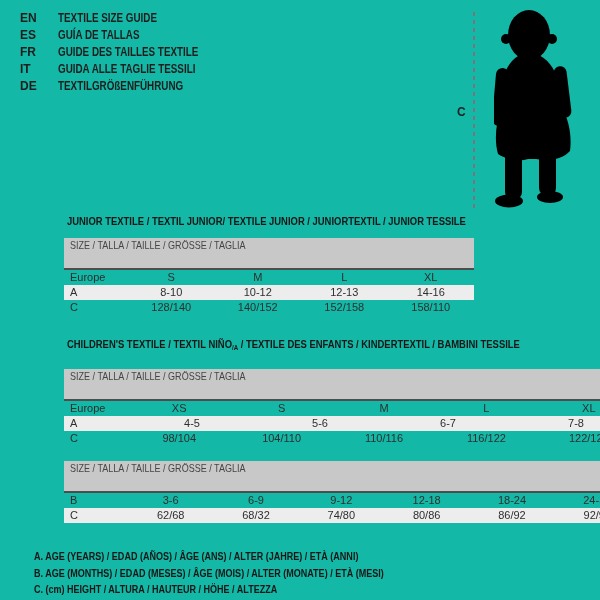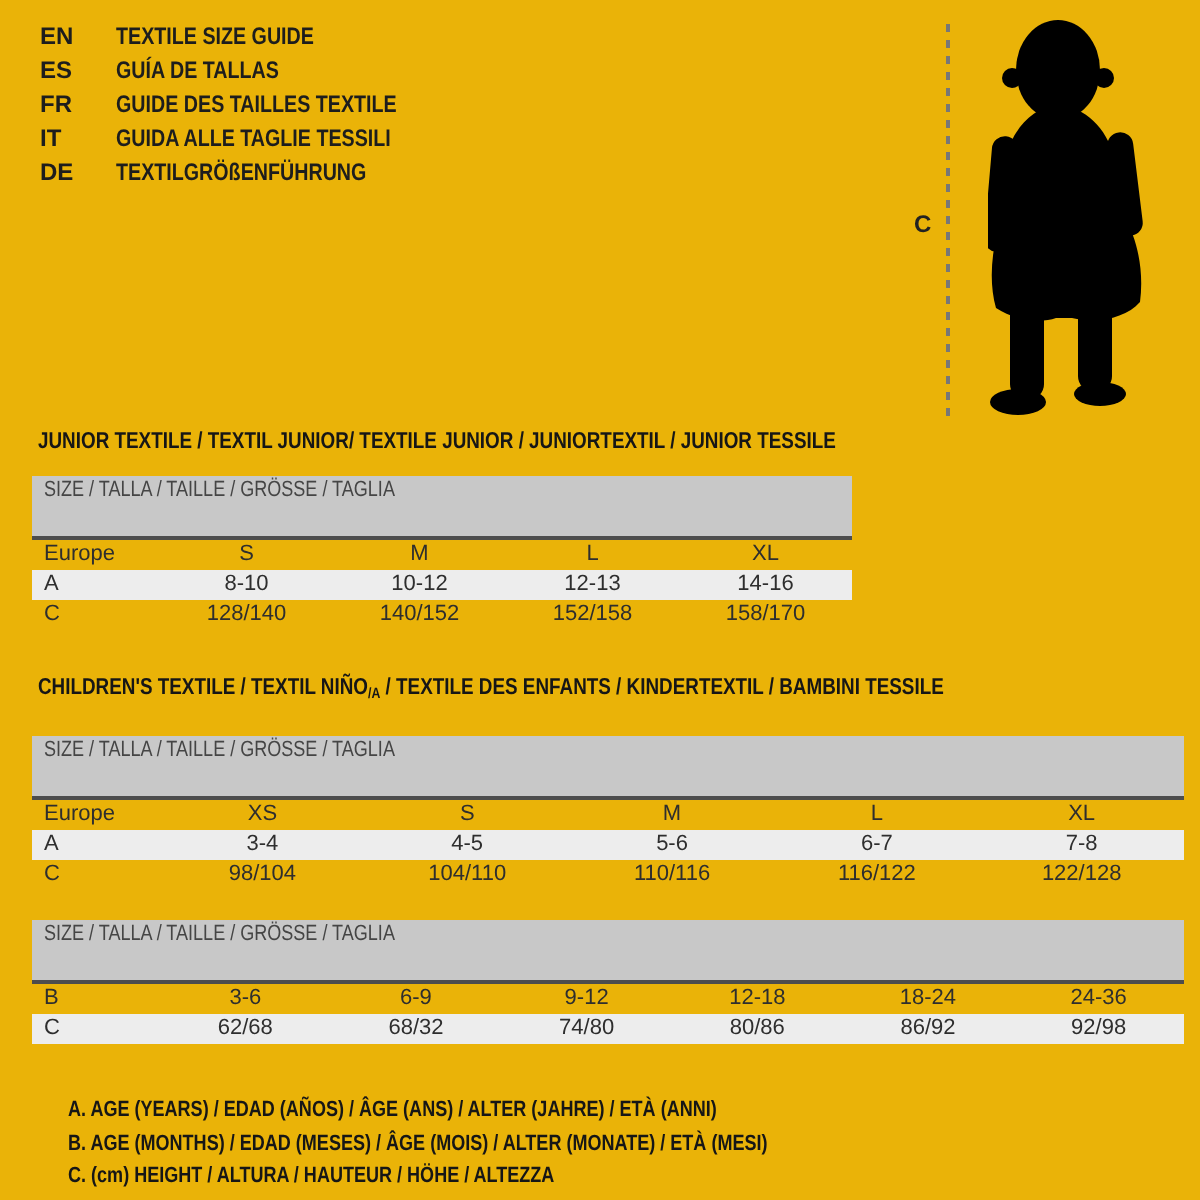--- a/index.html
+++ b/index.html
@@ -1,36 +1,36 @@
 <!DOCTYPE html>
 <html><head>
 <meta charset="utf-8">
 <style>
   * { margin:0; padding:0; box-sizing:border-box; }
   html,body { background:#ffffff; }
   body { font-family:"Liberation Sans", sans-serif; }
-  .page { position:relative; width:600px; height:600px; background:#eab308; color:#1d1d1d; overflow:hidden; }
+  .page { position:relative; width:600px; height:600px; background:#14b8a6; color:#1d1d1d; overflow:hidden; }
 
   
   .cond { display:inline-block; transform:scaleX(0.82); transform-origin:0 50%; white-space:nowrap; }
 
   
   .header { position:relative; height:213px; }
   .langs { position:absolute; left:20px; top:11px; }
   .lang-row { display:flex; align-items:baseline; height:17px; }
   .lang-code { width:38px; font-size:12px; font-weight:700; }
   .lang-label { font-size:12px; font-weight:700; }
 
   .figure-line { position:absolute; left:473px; top:12px; width:2px; height:197px;
                  background:repeating-linear-gradient(to bottom, #777777 0 4px, transparent 4px 8px); }
   .figure-label { position:absolute; left:457px; top:105px; font-size:12px; font-weight:700; color:#222; }
   .baby-svg { position:absolute; left:494px; top:8px; }
 
   
-  .sections { padding-left:16px; }
+  .sections { padding-left:16px;margin-left:48px; }
   .sec-title { font-size:11.5px; font-weight:700; line-height:13px; padding-left:3px; color:#161616; }
   .subscript { font-size:7.5px; vertical-align:-2px; }
 
   .size-bar { background:#c8c8c8; border-bottom:2px solid #4d4d4d; height:32px; line-height:14px;
               padding-left:6px; font-size:11px; color:#454545; }
   .trow { display:flex; height:15px; line-height:15px; font-size:11px; color:#2e2e2e; }
   .trow.alt { background:#ededed; }
   .tlabel { width:64px; padding-left:6px; }
   .tcell { flex:1; text-align:center; }
   .w-narrow { width:410px; }
@@ -111,40 +111,39 @@
             <span class="tcell">8-10</span>
             <span class="tcell">10-12</span>
             <span class="tcell">12-13</span>
             <span class="tcell">14-16</span>
           </div>
           <div class="trow">
             <span class="tlabel">C</span>
             <span class="tcell">128/140</span>
             <span class="tcell">140/152</span>
             <span class="tcell">152/158</span>
-            <span class="tcell">158/170</span>
+            <span class="tcell">158/110</span>
           </div>
         </div>
     </section>
 
     <section id="sec-children">
       <h2 class="sec-title"><span class="cond"><span>CHILDREN'S TEXTILE / TEXTIL NIÑO</span><span class="subscript">/A</span><span> / TEXTILE DES ENFANTS / KINDERTEXTIL / BAMBINI TESSILE</span></span></h2>
       <div class="tbl w-wide">
           <div class="size-bar"><span class="cond">SIZE / TALLA / TAILLE / GRÖSSE / TAGLIA</span></div>
           <div class="trow">
             <span class="tlabel">Europe</span>
             <span class="tcell">XS</span>
             <span class="tcell">S</span>
             <span class="tcell">M</span>
             <span class="tcell">L</span>
             <span class="tcell">XL</span>
           </div>
           <div class="trow alt">
             <span class="tlabel">A</span>
-            <span class="tcell">3-4</span>
             <span class="tcell">4-5</span>
             <span class="tcell">5-6</span>
             <span class="tcell">6-7</span>
             <span class="tcell">7-8</span>
           </div>
           <div class="trow">
             <span class="tlabel">C</span>
             <span class="tcell">98/104</span>
             <span class="tcell">104/110</span>
             <span class="tcell">110/116</span>

